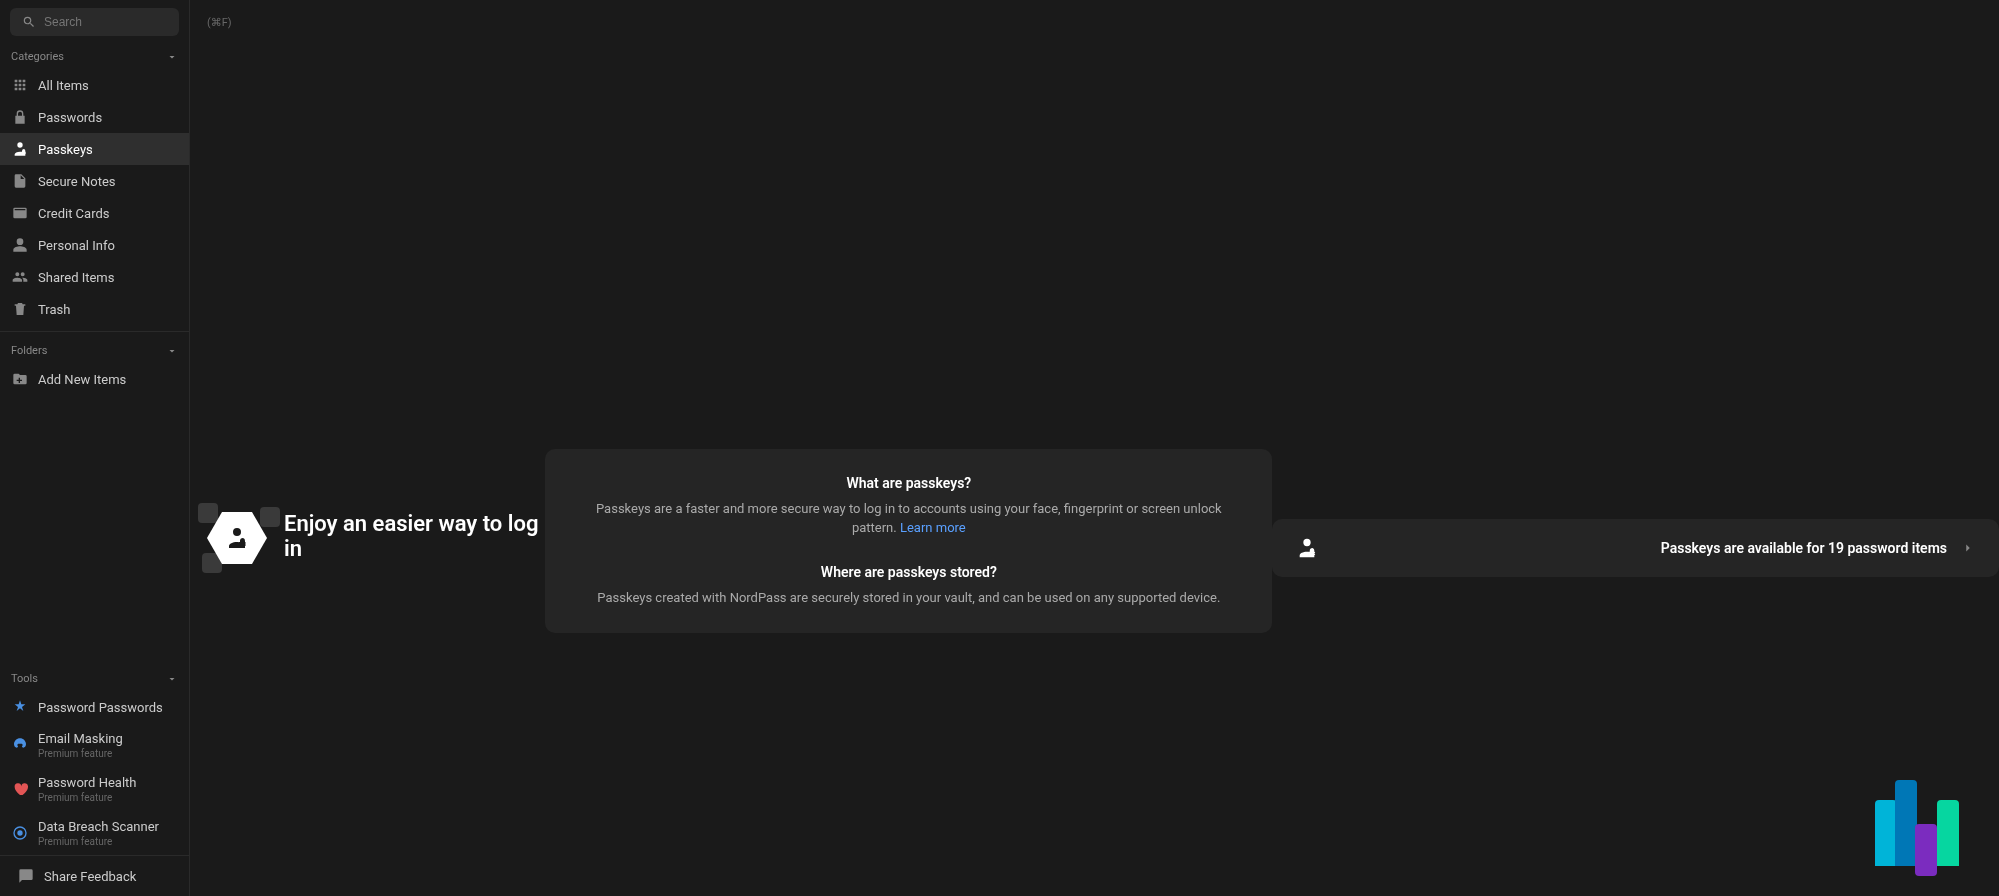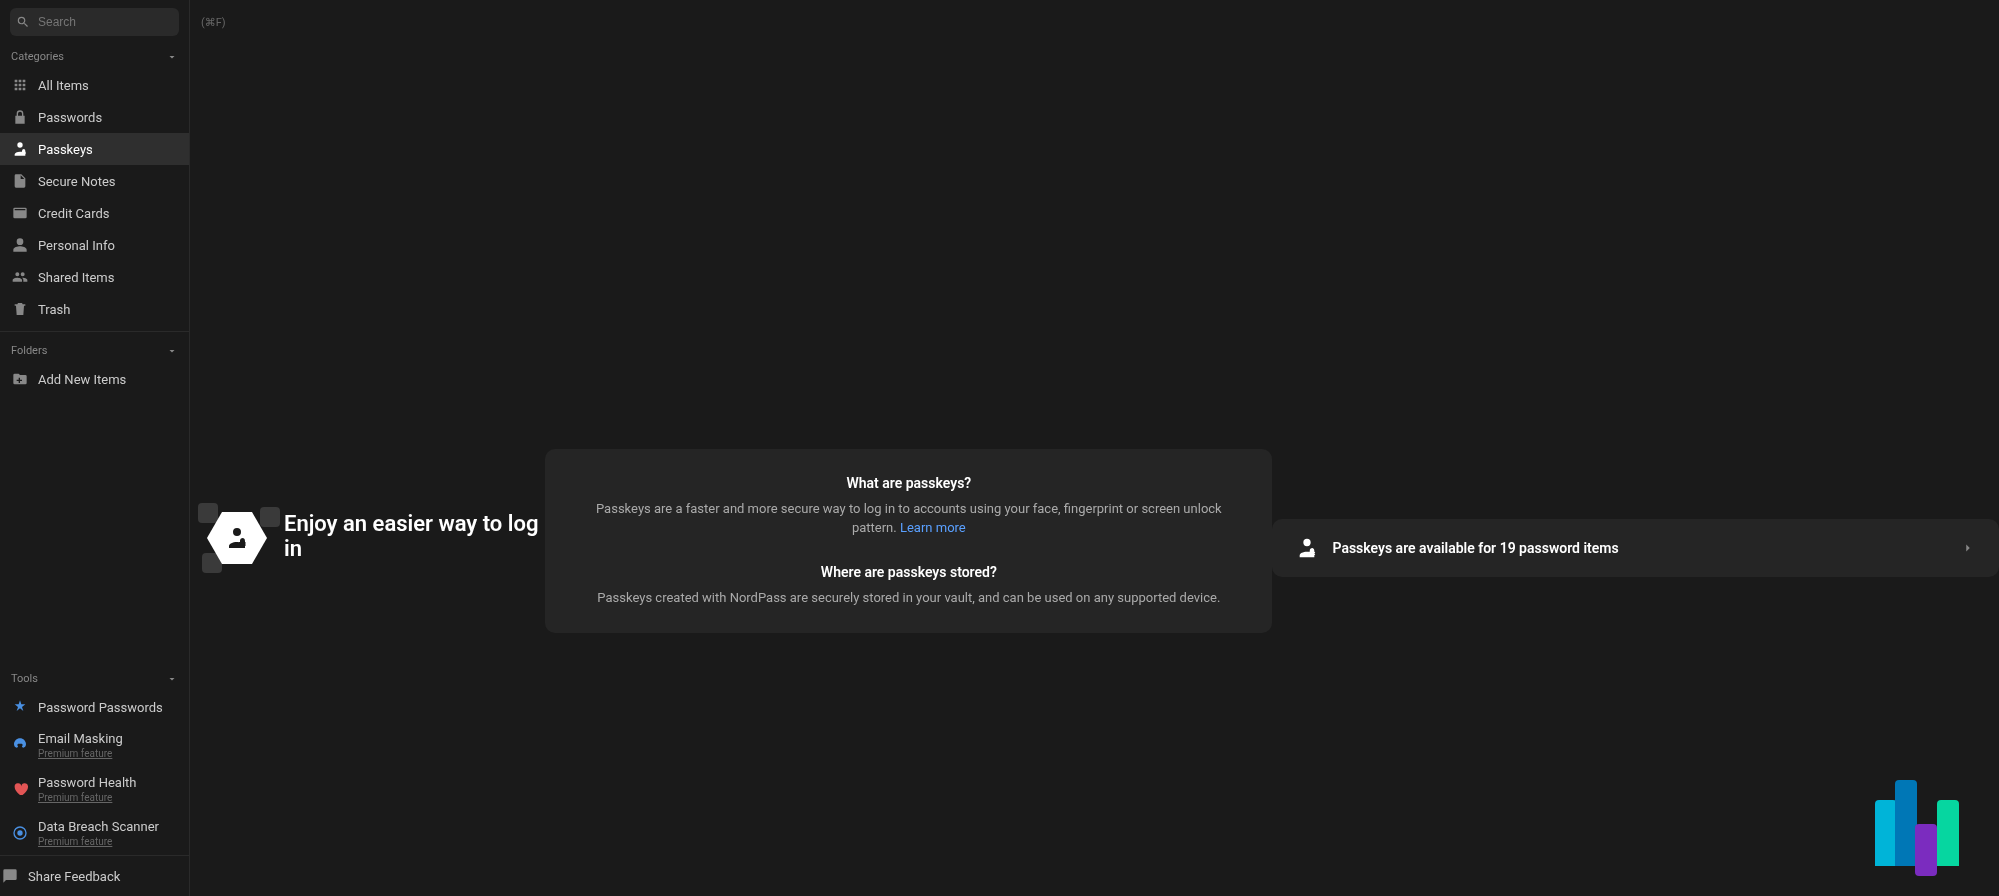--- a/index.html
+++ b/index.html
@@ -21,21 +21,21 @@
 }
 .search-wrap {
   padding: 8px 10px;
 }
 .search-box {
   background: #2a2a2a;
   border-radius: 6px;
   height: 28px;
   display: flex;
   align-items: center;
-  padding: 0 6px;
+  padding: 0 12px;
   gap: 8px;
 }
 .search-box input {
   background: transparent;
   border: none;
   outline: none;
   color: #e0e0e0;
   font-size: 12px;
   flex: 1;
 }
@@ -71,37 +71,36 @@
   display: flex;
   align-items: center;
   justify-content: center;
   color: #888;
 }
 .nav-item.active .icon { color: #fff; }
 .nav-item .sub {
   font-size: 10px;
   color: #666;
   margin-top: 2px;
-  text-decoration: underline;
 }
 .nav-item .col {
   display: flex;
   flex-direction: column;
 }
 .divider {
   height: 1px;
   background: #2a2a2a;
   margin: 6px 0;
 }
 .spacer { flex: 1; }
 .feedback {
   display: flex;
   align-items: center;
   gap: 10px;
-  padding: 12px 2px;
+  padding: 12px 18px;
   font-size: 13px;
   color: #ccc;
   border-top: 1px solid #2a2a2a;
   cursor: pointer;
 }
 .main {
   flex: 1;
   display: flex;
   align-items: center;
   padding-top: 200px;
@@ -165,20 +164,21 @@
 .info-card a { color: #5aa0ff; text-decoration: none; }
 .action-card {
   background: #252525;
   border-radius: 10px;
   width: 770px;
   padding: 18px 24px;
   display: flex;
   align-items: center;
   gap: 14px;
   cursor: pointer;
+  text-align: right;
 }
 .action-card .lead-icon svg {
   width: 22px; height: 22px; fill: #fff;
 }
 .action-card .txt {
   font-size: 14px;
   font-weight: 600;
   color: #fff;
   flex: 1;
 }

